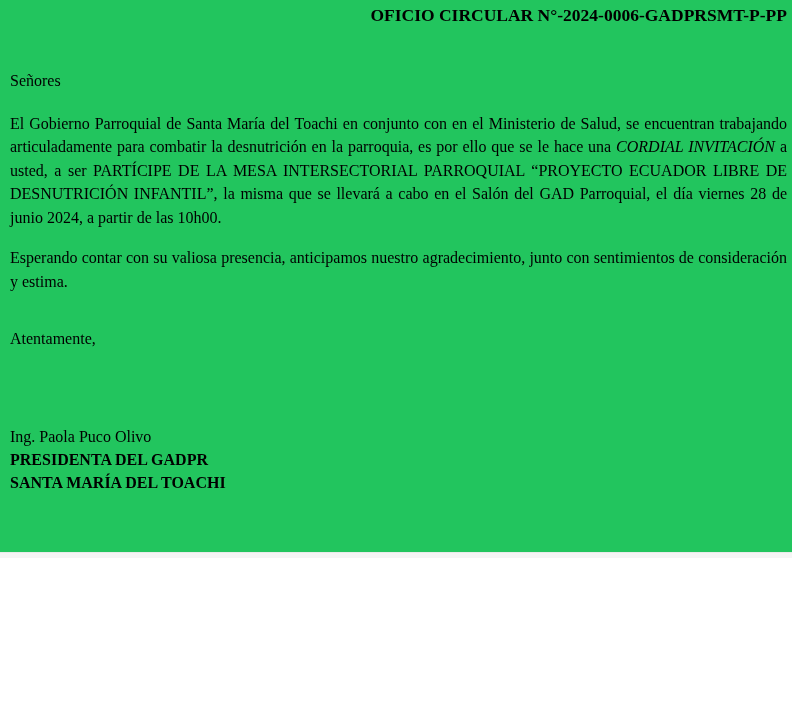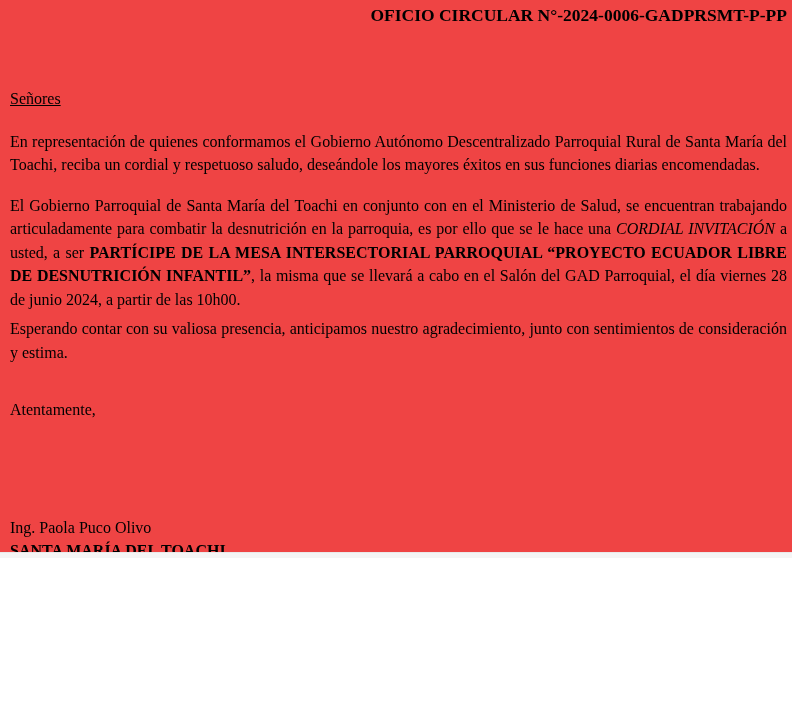--- a/index.html
+++ b/index.html
@@ -1,50 +1,50 @@
 <!DOCTYPE html>
 <html><head>
 <meta charset="utf-8">
 <style>
   * { margin: 0; padding: 0; box-sizing: border-box; }
   html, body { background: #ffffff; }
   .page {
     position: relative;
     width: 792px;
     height: 558px;
-    background: #ef4444;
+    background: #22c55e;
     overflow: hidden;
     font-family: "Liberation Serif", "DejaVu Serif", serif;
     font-size: 16px;
     line-height: 23.5px;
     color: #000000;
   }
   .content {
     padding: 4px 5px 0 10px;
   }
   .doc-title {
     text-align: right;
     font-weight: bold;
     font-size: 17.5px;
     line-height: 23px;
     white-space: nowrap;
   }
-  .recipient { margin-top: 60px; text-decoration: underline; }
+  .recipient { margin-top: 42px; }
   .recipient .bold-line { font-weight: bold; }
   .greeting { margin-top: 20px; }
   .para {
     text-align: justify;
   }
   .para:nth-of-type(1) { margin-top: 19px; }
   .para:nth-of-type(2) { margin-top: 17px; }
   .para:nth-of-type(3) { margin-top: 6px; }
   .seg-italic { font-style: italic; margin-top: 20px; }
-  .seg-bold { font-weight: bold; }
+  .seg-bold { font-weight: normal; }
   .closing { margin-top: 34px; }
-  .signature { margin-top: 94px; line-height: 23px; }
+  .signature { margin-top: 74px; line-height: 23px; }
   .signature .bold-line { font-weight: bold; }
   .page-edge-strip {
     position: absolute;
     left: 0; right: 0; bottom: 0;
     height: 6px;
     background: #f5f5f5;
     border-top: 1px solid #eaeaea;
   }
 </style>
 </head>
@@ -54,29 +54,28 @@
   <div class="content">
 
     <div class="doc-title">OFICIO CIRCULAR N°-2024-0006-GADPRSMT-P-PP</div>
 
     <div class="recipient">
       <div>Señores</div>
     </div>
 
 
     <div id="paragraphs">
-        <p class="para"><span>En representación de quienes conformamos el Gobierno Autónomo Descentralizado Parroquial Rural de Santa María del Toachi, reciba un cordial y respetuoso saludo, deseándole los mayores éxitos en sus funciones diarias encomendadas.</span></p>
         <p class="para"><span>El Gobierno Parroquial de Santa María del Toachi en conjunto con en el Ministerio de Salud, se encuentran trabajando articuladamente para combatir la desnutrición en la parroquia, es por ello que se le hace una </span><span class="seg-italic">CORDIAL INVITACIÓN</span><span> a usted, a ser </span><span class="seg-bold">PARTÍCIPE DE LA MESA INTERSECTORIAL PARROQUIAL “PROYECTO ECUADOR LIBRE DE DESNUTRICIÓN INFANTIL”</span><span>, la misma que se llevará a cabo en el Salón del GAD Parroquial, el día viernes 28 de junio 2024, a partir de las 10h00.</span></p>
         <p class="para"><span>Esperando contar con su valiosa presencia, anticipamos nuestro agradecimiento, junto con sentimientos de consideración y estima.</span></p>
       </div>
 
     <div class="closing">Atentamente,</div>
 
     <div class="signature">
       <div>Ing. Paola Puco Olivo</div>
+      <div class="bold-line">PRESIDENTA DEL GADPR</div>
       <div class="bold-line">SANTA MARÍA DEL TOACHI</div>
-      <div class="bold-line">PRESIDENTA DEL GADPR</div>
     </div>
 
   </div>
 
   <div class="page-edge-strip"></div>
 </div>
 
 </body></html>

